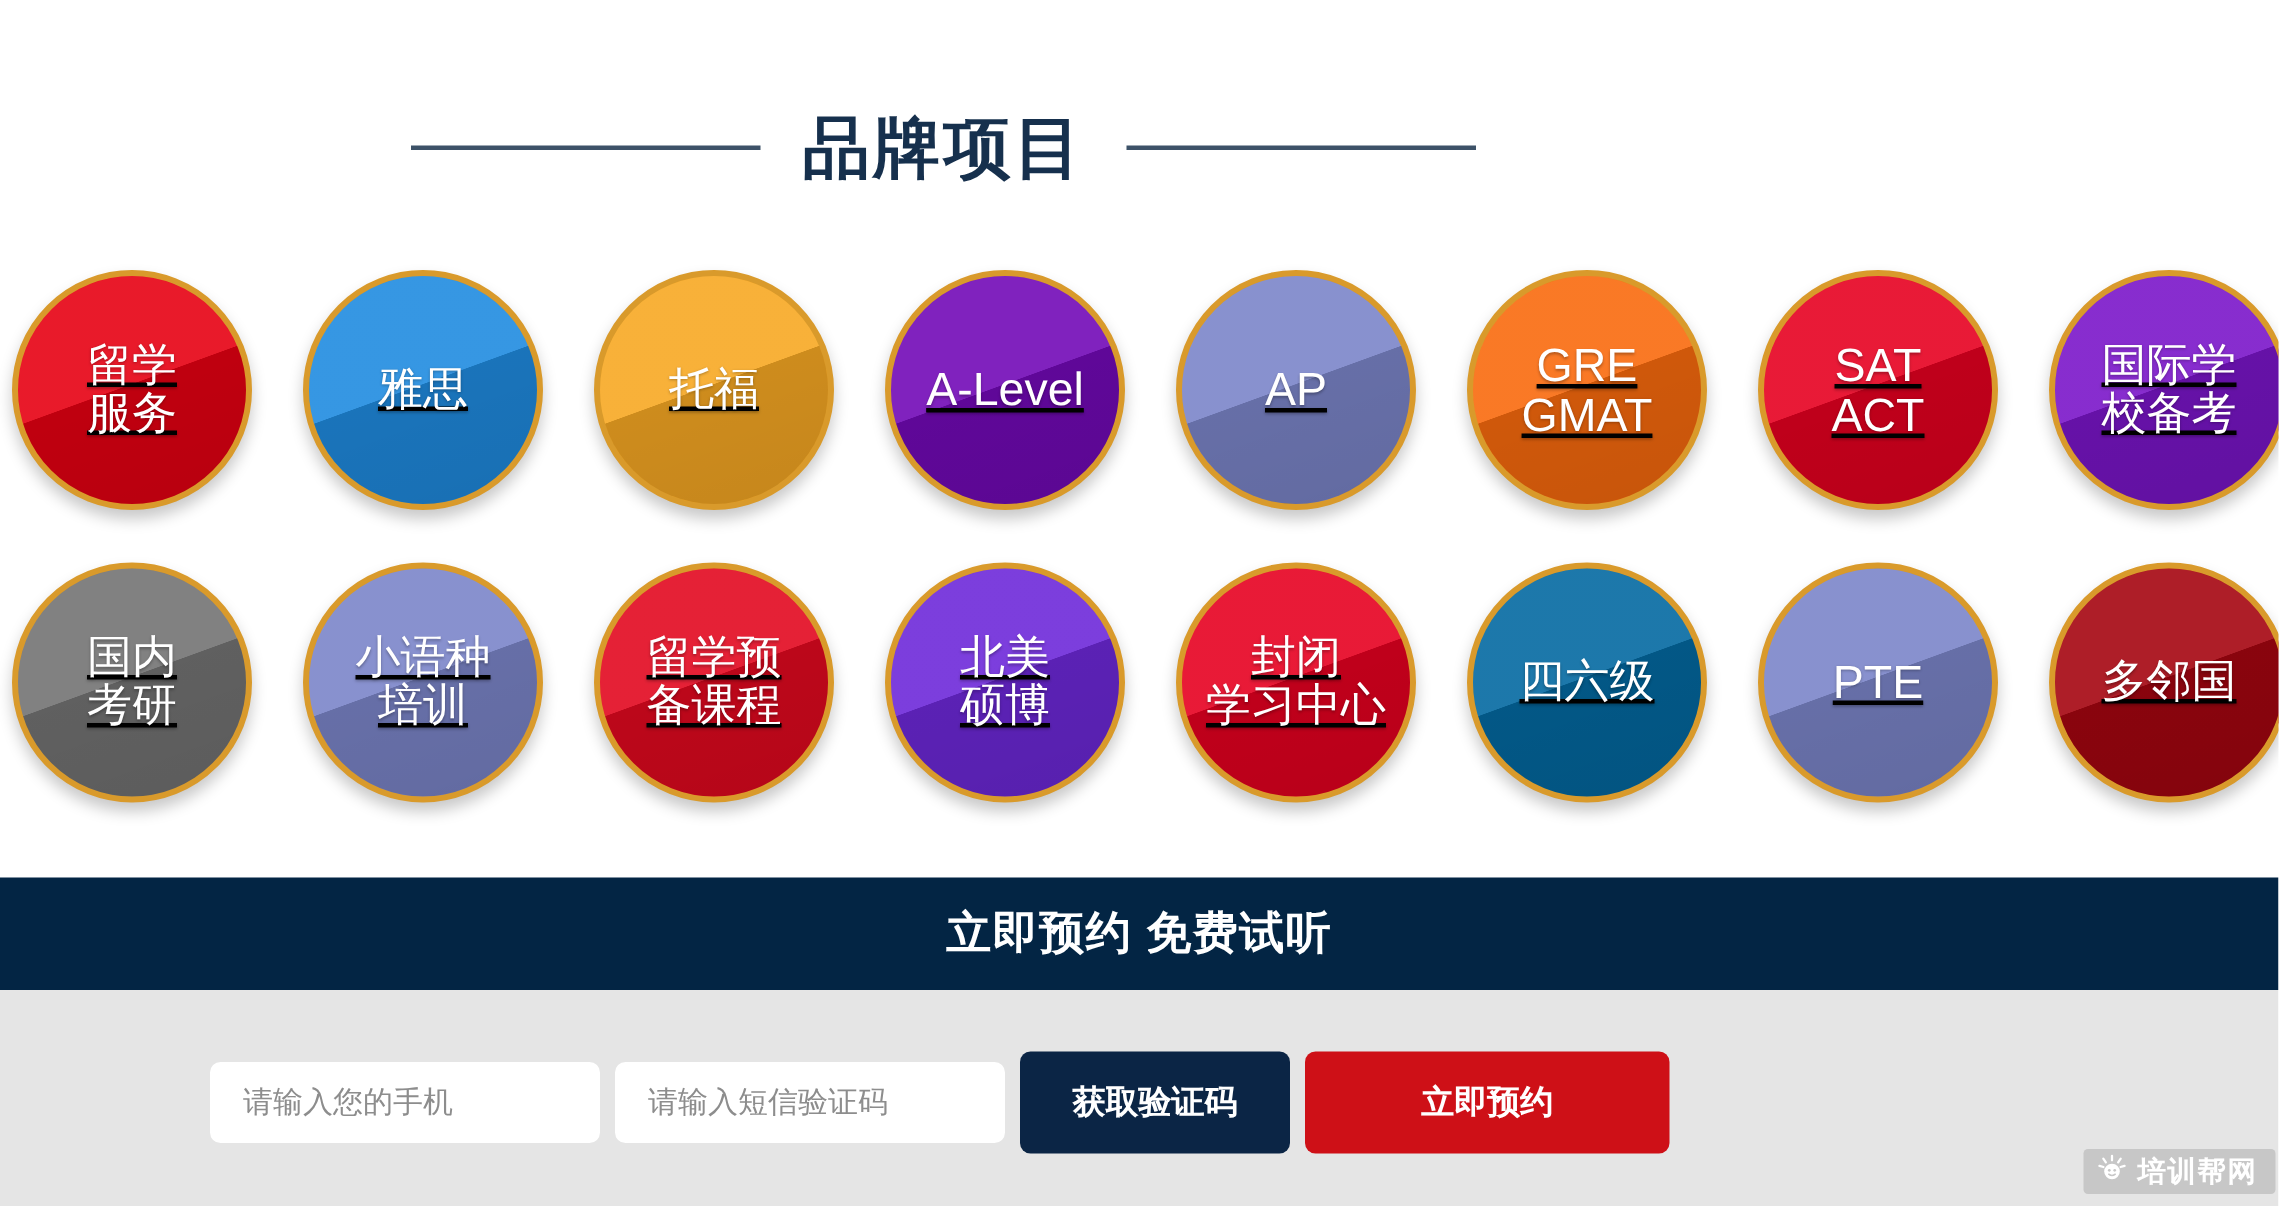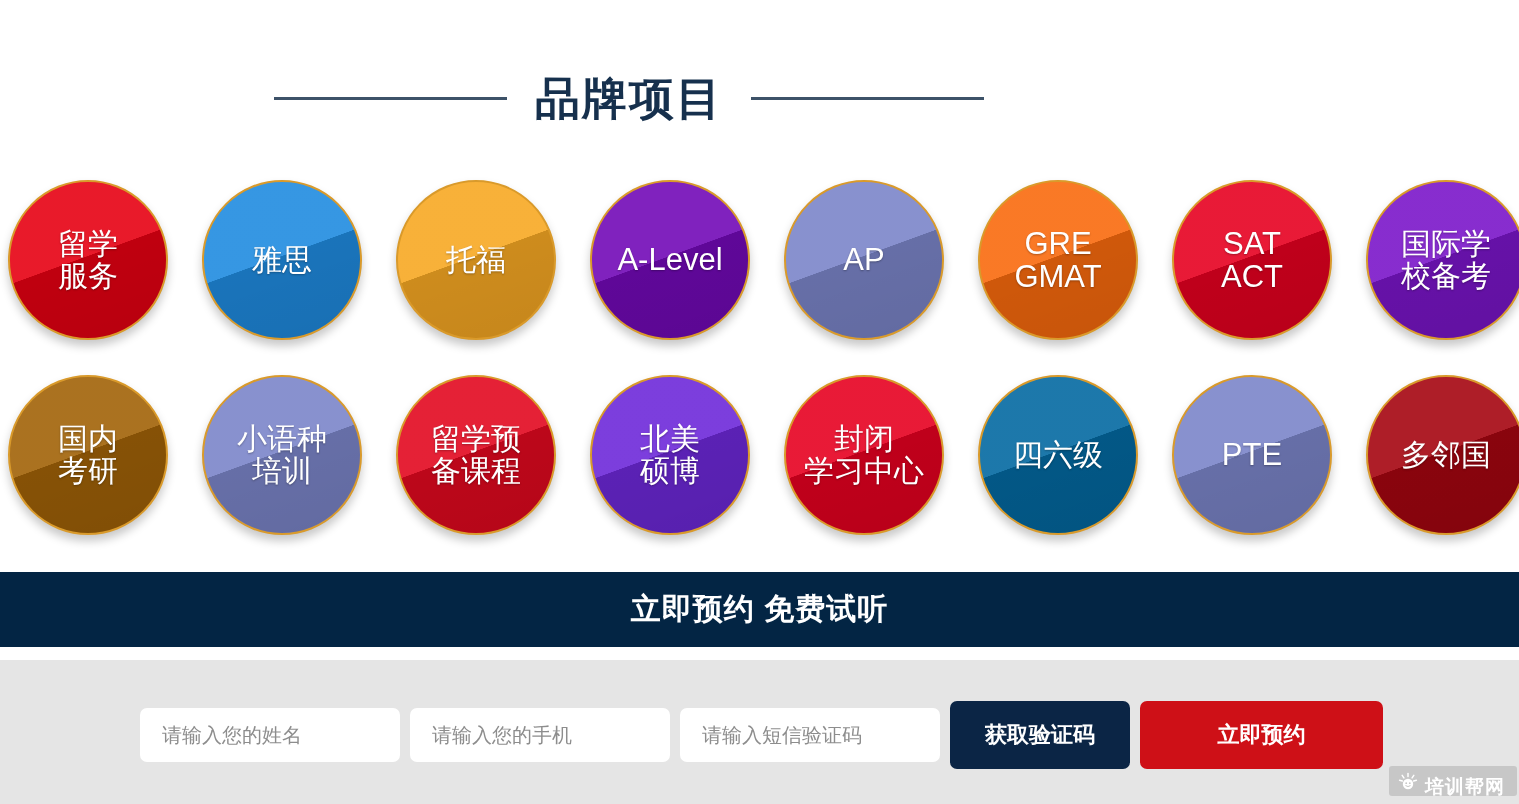--- a/index.html
+++ b/index.html
@@ -67,28 +67,29 @@
     align-items: flex-start;
     justify-content: flex-start;
     flex: 0 0 auto;
   }
 
   .bubble {
     position: relative;
     width: 160px;
     height: 160px;
     border-radius: 50%;
-    border: 2px solid #404040;
+    border: 4px solid #404040;
     display: flex;
     align-items: center;
     justify-content: center;
     text-align: center;
     overflow: hidden;
     box-shadow: 0 6px 10px rgba(0,0,0,0.22);
     flex: 0 0 auto;
+    text-decoration: underline;
   }
   
   .bubble::after {
     content: "";
     position: absolute;
     inset: 0;
     background: linear-gradient(160deg,
         rgba(255,255,255,0.10) 0%,
         rgba(255,255,255,0.10) 48%,
         rgba(0,0,0,0.17) 48.2%,
@@ -106,21 +107,21 @@
     text-shadow: 0 1px 2px rgba(0,0,0,0.30);
     white-space: pre-line;
     font-family: "Liberation Sans", "DejaVu Sans", sans-serif;
   }
   .bubble-label.latin { font-size: 31px; letter-spacing: 0px; }
 
   
   .booking-bar {
     position: absolute;
     left: 0;
-    top: 572px;
+    top: 585px;
     width: 1519px;
     height: 75px;
     background: #032544;
     display: flex;
     align-items: center;
     justify-content: center;
   }
   .booking-bar-title {
     color: #ffffff;
     font-size: 30px;
@@ -174,21 +175,21 @@
 
   
   .watermark {
     position: absolute;
     right: 2px;
     top: 766px;
     height: 30px;
     background: #c7c7c7;
     border-radius: 3px;
     display: flex;
-    align-items: flex-end;
+    align-items: center;
     gap: 7px;
     padding: 0 12px 0 9px;
   }
   .watermark-icon { display: block; }
   .watermark-text {
     color: #ffffff;
     font-size: 19px;
     font-weight: bold;
     letter-spacing: 1px;
     line-height: 1;
@@ -248,21 +249,21 @@
         </div>
         <div class="cell">
           <div class="bubble" style="background: rgb(122, 21, 201); border-color: rgb(217, 154, 43);">
             <span class="bubble-label">国际学
 校备考</span>
           </div>
         </div>
       </div>
     <div class="grid-row" id="row-1">
         <div class="cell">
-          <div class="bubble" style="background: #a16207; border-color: rgb(217, 154, 43);">
+          <div class="bubble" style="background: #737373; border-color: rgb(217, 154, 43);">
             <span class="bubble-label">国内
 考研</span>
           </div>
         </div>
         <div class="cell">
           <div class="bubble" style="background: rgb(123, 133, 201); border-color: rgb(217, 154, 43);">
             <span class="bubble-label">小语种
 培训</span>
           </div>
         </div>
@@ -301,21 +302,20 @@
         </div>
       </div>
   </div>
 
   <div class="booking-bar">
     <span class="booking-bar-title">立即预约 免费试听</span>
   </div>
 
   <div class="form-area">
     <div class="form-row">
-      <input class="form-input" type="text" placeholder="请输入您的姓名" style="">
       <input class="form-input" type="text" placeholder="请输入您的手机" style="">
       <input class="form-input" type="text" placeholder="请输入短信验证码" style="">
       <button class="btn btn-code">获取验证码</button>
       <button class="btn btn-book">立即预约</button>
     </div>
   </div>
 
   <div class="watermark">
     <span class="watermark-icon">
       <svg width="20" height="20" viewBox="0 0 20 20">

